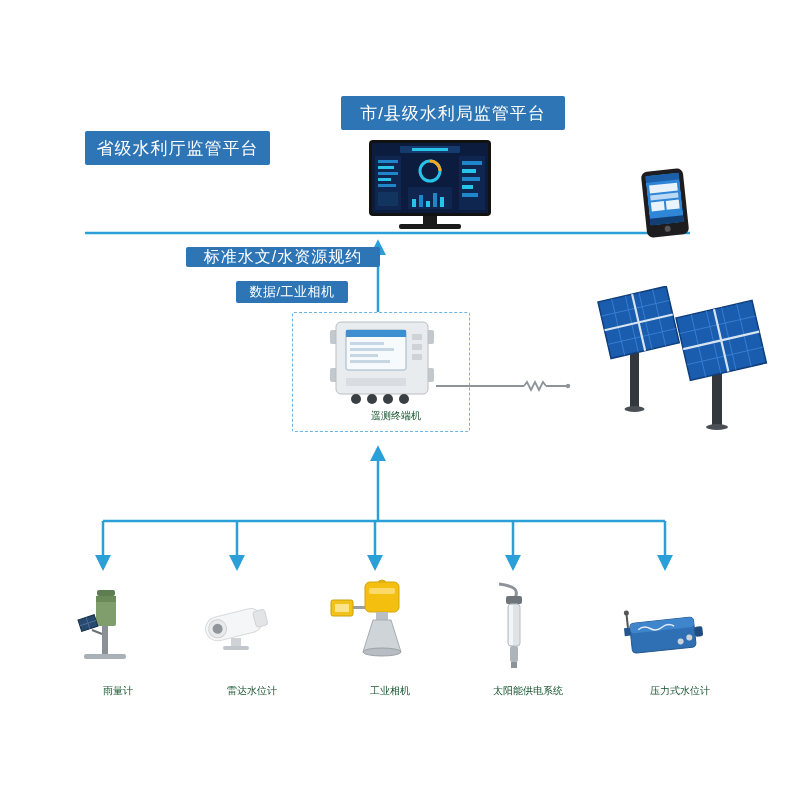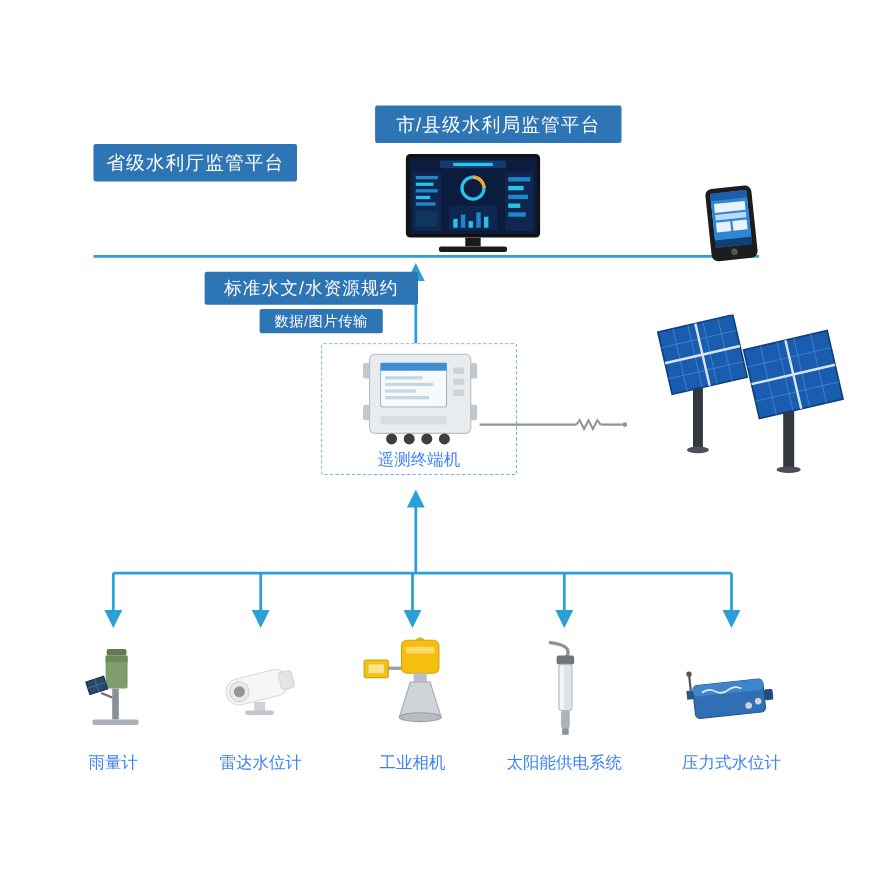--- a/index.html
+++ b/index.html
@@ -4,23 +4,23 @@
 <style>
   html,body{margin:0;padding:0;}
   .canvas{position:relative;width:800px;height:800px;background:#ffffff;
           font-family:"Liberation Sans","DejaVu Sans",sans-serif;overflow:hidden;}
   .connectors{position:absolute;left:0;top:0;pointer-events:none;}
   .blue-box{position:absolute;background:#2e75b6;color:#fff;display:flex;align-items:center;
             justify-content:center;border-radius:2px;letter-spacing:1px;white-space:nowrap;}
   #box-provincial{left:85px;top:131px;width:185px;height:34px;font-size:17px;}
   #box-city{left:341px;top:96px;width:224px;height:34px;font-size:17px;}
   #box-app{left:612px;top:111px;width:162px;height:36px;font-size:17px;}
-  #box-protocol{left:186px;top:247px;width:194px;height:30px;font-size:16px;}
+  #box-protocol{left:186px;top:247px;width:194px;height:20px;font-size:16px;}
   #box-trans{left:236px;top:281px;width:112px;height:22px;font-size:13px;letter-spacing:0.5px;}
-  .lbl{position:absolute;color:#3b82f6;text-align:center;font-size:15px;}
+  .lbl{position:absolute;color:#14532d;text-align:center;font-size:10px;margin-left:15px;}
   #rtu-label{left:292px;top:409px;width:178px;}
   #solar-label{left:573px;top:433px;width:160px;}
   .sensor-label{top:684px;width:130px;}
   #s0{left:38px;} #s1{left:172px;} #s2{left:310px;} #s3{left:448px;} #s4{left:600px;}
   .dashed-box{position:absolute;left:292px;top:312px;width:178px;height:120px;
               border:1.5px dashed #6db4e4;border-radius:2px;box-sizing:border-box;}
   
   .monitor{position:absolute;left:369px;top:140px;width:122px;}
   .monitor-screen{width:122px;height:76px;background:#121212;border-radius:4px;padding:3px;box-sizing:border-box;}
   .monitor-neck{width:14px;height:8px;background:#1b1b1b;margin:0 auto;}
@@ -70,21 +70,21 @@
       <path d="M524 386 l3 -4 l4 8 l4 -8 l4 8 l4 -8 l3 4" stroke="#8d9399" stroke-width="1.8" fill="none"></path>
       <path d="M546 386 H566" stroke="#8d9399" stroke-width="2" fill="none"></path>
       <circle cx="568" cy="386" r="2.2" fill="#8d9399"></circle>
     </g>
   </svg>
 
   <div class="blue-box" id="box-city">市/县级水利局监管平台</div>
   <div class="blue-box" id="box-provincial">省级水利厅监管平台</div>
 
   <div class="blue-box" id="box-protocol">标准水文/水资源规约</div>
-  <div class="blue-box" id="box-trans">数据/图片传输</div>
+  <div class="blue-box" id="box-trans">数据/工业相机</div>
 
   <div class="monitor">
     <div class="monitor-screen">
       <svg width="116" height="70" viewBox="0 0 116 70">
         <rect width="116" height="70" fill="#0b1c3e"></rect>
         <rect x="28" y="3" width="60" height="7" rx="1" fill="#143a6e"></rect>
         <rect x="40" y="5" width="36" height="3" fill="#27c4ea"></rect>
         <rect x="3" y="13" width="26" height="54" fill="#0f2750"></rect>
         <rect x="6" y="17" width="20" height="3" fill="#1f86c9"></rect>
         <rect x="6" y="23" width="16" height="3" fill="#27c4ea"></rect>

